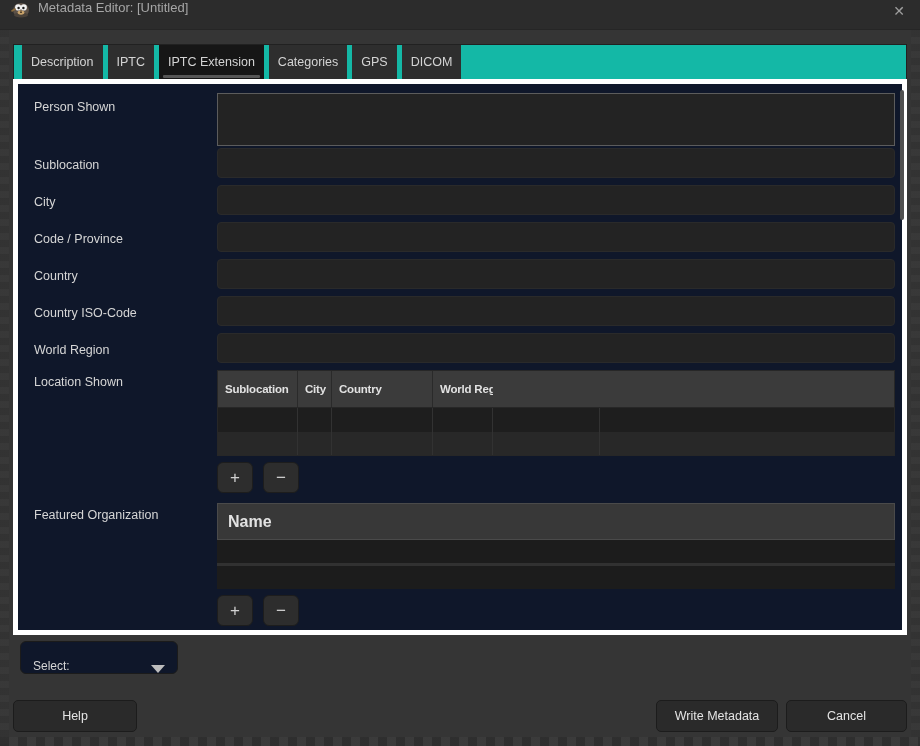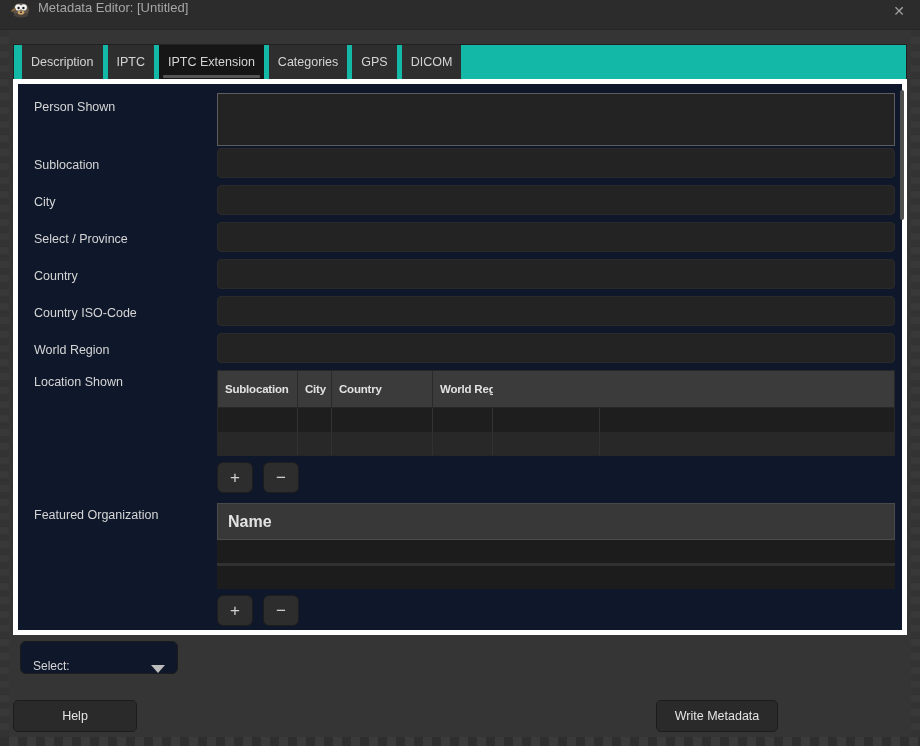--- a/index.html
+++ b/index.html
@@ -165,21 +165,21 @@
     <div class="tab">Categories</div>
     <div class="tab">GPS</div>
     <div class="tab">DICOM</div>
   </div>
 
   <div class="panel">
 
     <span class="field-label" style="top:16px">Person Shown</span>
     <span class="field-label" style="top:74px">Sublocation</span>
     <span class="field-label" style="top:111px">City</span>
-    <span class="field-label" style="top:148px">Select / Province</span>
+    <span class="field-label" style="top:148px">Code / Province</span>
     <span class="field-label" style="top:185px">Country</span>
     <span class="field-label" style="top:222px">Country ISO-Code</span>
     <span class="field-label" style="top:259px">World Region</span>
     <span class="field-label" style="top:291px">Location Shown</span>
     <span class="field-label" style="top:424px">Featured Organization</span>
 
     <textarea class="textview" style=""></textarea>
     <input class="entry" style="top: 64px;" value="">
     <input class="entry" style="top: 101px;" value="">
     <input class="entry" style="top: 138px;" value="">
@@ -228,17 +228,18 @@
     <div class="scrollbar-thumb"></div>
   </div>
 
   <div class="select-btn">
     <span>Select:</span>
     <span class="arrow"></span>
   </div>
 
   <button class="btn btn-write">Write Metadata</button>
   <button class="btn btn-help">Help</button>
+  <button class="btn btn-cancel">Cancel</button>
 
   <div class="edge edge-left"></div>
   <div class="edge edge-right"></div>
   <div class="edge edge-bottom"></div>
 </div>
 
 </body></html>

